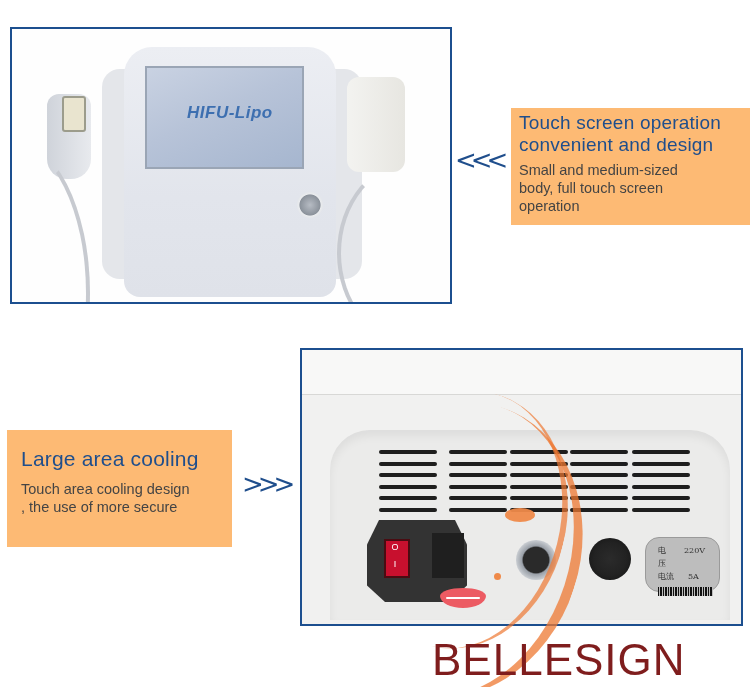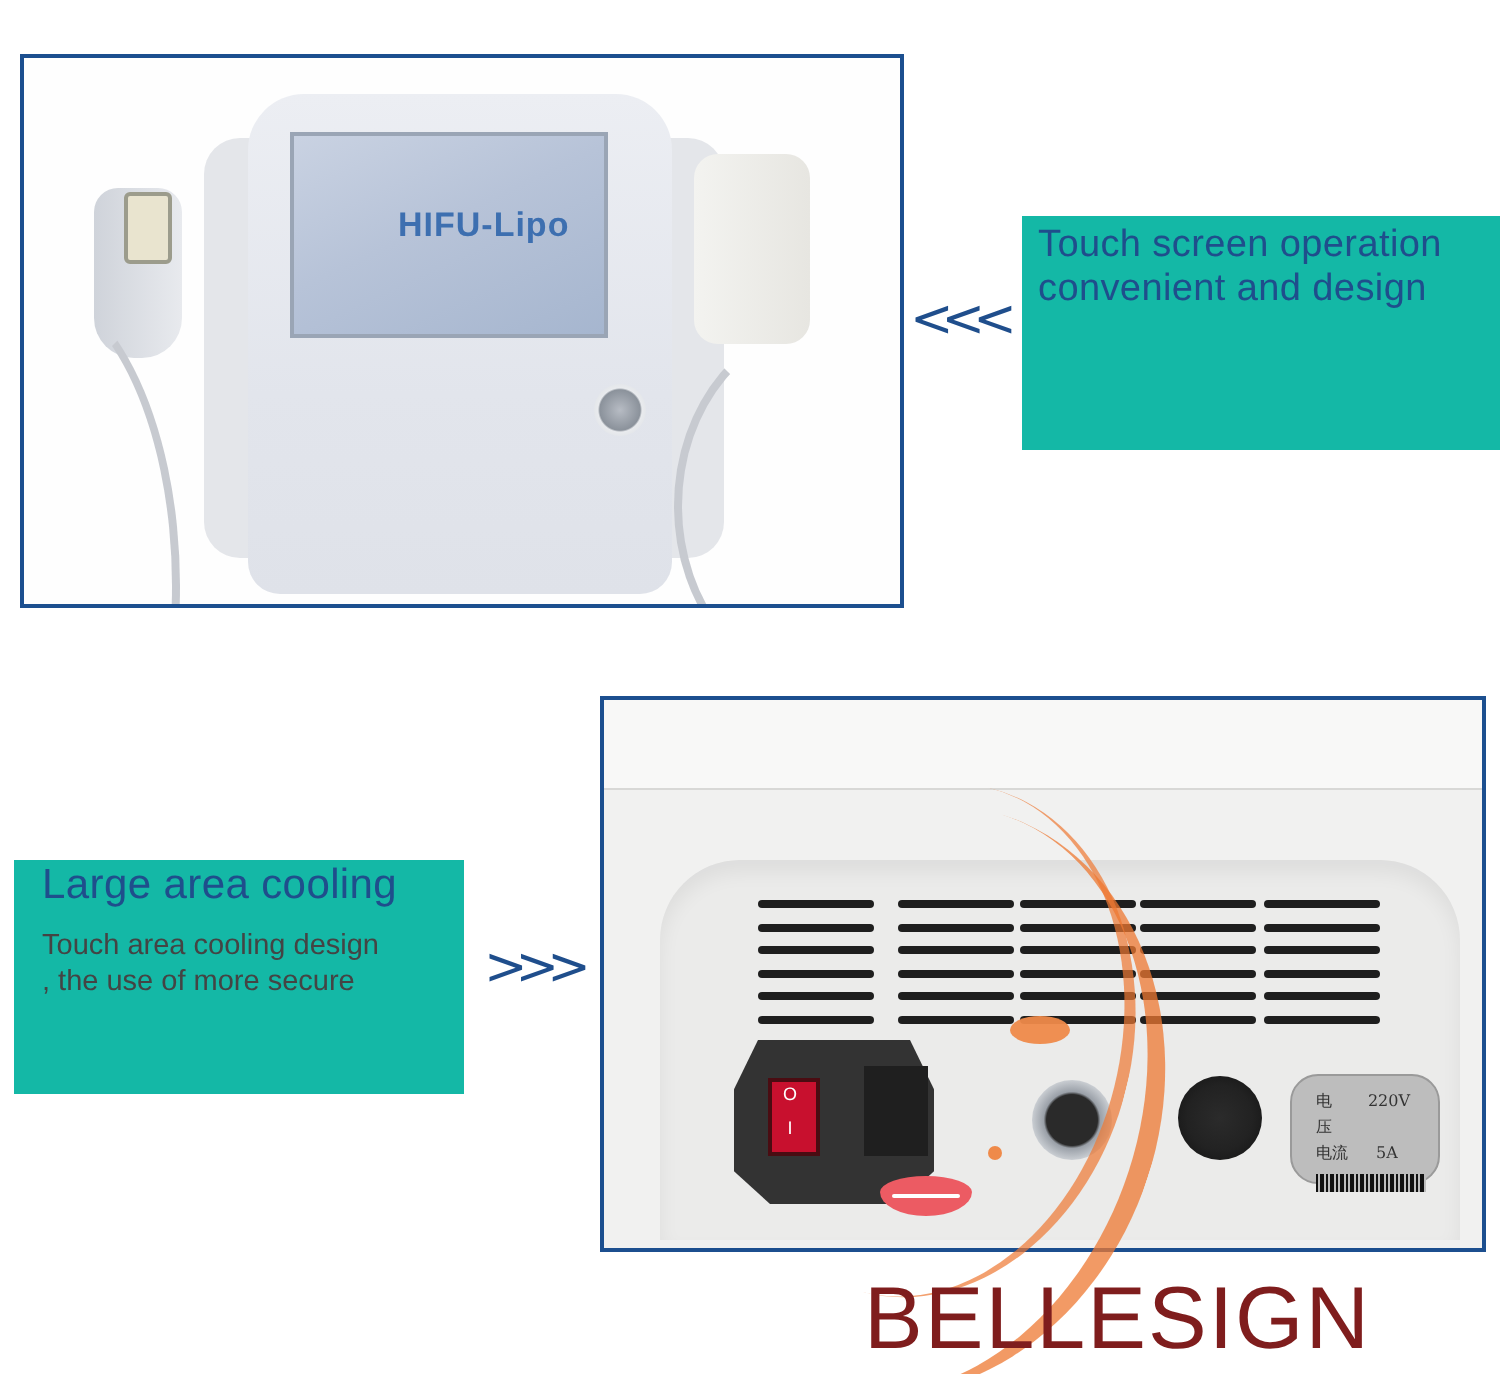--- a/index.html
+++ b/index.html
@@ -1,34 +1,34 @@
 <!DOCTYPE html>
 <html><head>
 <meta charset="utf-8">
 <style>
   html,body{margin:0;padding:0;background:#ffffff;}
   body{width:750px;height:687px;position:relative;overflow:hidden;font-family:"Liberation Sans","DejaVu Sans",sans-serif;}
   .frame{position:absolute;border:2px solid #1c4f8f;background:#fefefe;box-sizing:border-box;overflow:hidden;}
   #frame-top{left:10px;top:27px;width:442px;height:277px;}
   #frame-bottom{left:300px;top:348px;width:443px;height:278px;background:#f1f1f0;}
-  .callout{position:absolute;background:#14b8a6;box-sizing:border-box;color:#4a4a4a;}
+  .callout{position:absolute;background:#fdba74;box-sizing:border-box;color:#4a4a4a;}
   #callout-top{left:511px;top:108px;width:239px;height:117px;padding:4px 0 0 8px;}
-  #callout-bottom{left:7px;top:430px;width:225px;height:117px;padding:0 0 0 14px;}
+  #callout-bottom{left:7px;top:430px;width:225px;height:117px;padding:16px 0 0 14px;}
   .callout .title{color:#1f4e8c;font-size:19px;line-height:22px;letter-spacing:0.2px;}
   .callout .body{font-size:14.5px;line-height:18px;margin-top:5px;color:#444;}
   #callout-bottom .title{font-size:21px;line-height:26px;}
   #callout-bottom .body{margin-top:8px;}
   .arrows{position:absolute;color:#1f4e8c;font-size:26px;letter-spacing:-6px;font-family:"DejaVu Sans",sans-serif;}
   #arrows-left{left:455px;top:145px;}
   #arrows-right{left:242px;top:469px;}
   
   .dev-body{position:absolute;left:112px;top:18px;width:212px;height:250px;background:linear-gradient(180deg,#eceef3 0%,#e2e5ec 60%,#dfe2e9 100%);border-radius:28px 28px 16px 16px;}
   .dev-wing{position:absolute;top:40px;width:80px;height:210px;background:#e4e6ea;border-radius:18px;}
   .screen{position:absolute;left:133px;top:37px;width:155px;height:99px;background:linear-gradient(155deg,#c9d2e2 0%,#b7c3d8 45%,#a6b6cf 100%);border:2px solid #9aa5b5;}
-  .screen-title{position:absolute;left:52px;top:35px;font-size:17px;font-weight:bold;color:#3d6fb0;letter-spacing:0.5px;}
+  .screen-title{position:absolute;left:40px;top:35px;font-size:17px;font-weight:bold;color:#3d6fb0;letter-spacing:0.5px;font-style:italic;}
   .knob{position:absolute;left:285px;top:163px;width:26px;height:26px;border-radius:50%;background:radial-gradient(circle,#b7bcc4 0%,#8b929b 55%,#e9ebee 60%,#d7dbe0 100%);}
   .handle-left{position:absolute;left:35px;top:65px;width:44px;height:85px;background:linear-gradient(90deg,#cfd3da,#e8eaee);border-radius:12px 12px 20px 20px;}
   .handle-left-tip{position:absolute;left:50px;top:67px;width:20px;height:32px;background:#e9e4cf;border:2px solid #9c9c8c;border-radius:3px;}
   .handle-right{position:absolute;left:335px;top:48px;width:58px;height:95px;background:linear-gradient(90deg,#f3f3f0,#e7e6e1);border-radius:12px;}
   .cable{position:absolute;border:4px solid #c7cad0;border-radius:50%;background:transparent;}
   
   .panel-lip{position:absolute;left:0;top:0;width:100%;height:44px;background:#f8f8f7;border-bottom:1px solid #d8d8d6;}
   .recess{position:absolute;left:28px;top:80px;width:400px;height:190px;background:#ebebea;border-radius:40px 40px 0 0;box-shadow:inset 0 6px 10px rgba(0,0,0,0.06);}
   .vent-col{position:absolute;top:100px;width:58px;}
   .vent-col div{height:4px;background:#1e1e1e;border-radius:2px;margin-bottom:7.5px;}
@@ -66,20 +66,25 @@
   <div class="cable" style="left:-80px;top:110px;width:150px;height:300px;border-color:transparent #c7cad0 transparent transparent;"></div>
   <div class="cable" style="left:325px;top:130px;width:150px;height:180px;border-color:transparent transparent transparent #c7cad0;"></div>
 </div>
 
 <div id="arrows-left" class="arrows">&lt;&lt;&lt;</div>
 
 <div id="callout-top" class="callout">
   <div class="title">
     <div>Touch screen operation</div>
     <div>convenient and design</div>
+  </div>
+  <div class="body">
+    <div>Small and medium-sized</div>
+    <div>body, full touch screen</div>
+    <div>operation</div>
   </div>
 </div>
 
 <div id="callout-bottom" class="callout">
   <div class="title">Large area cooling</div>
   <div class="body">
     <div>Touch area cooling design</div>
     <div>, the use of more secure</div>
   </div>
 </div>

